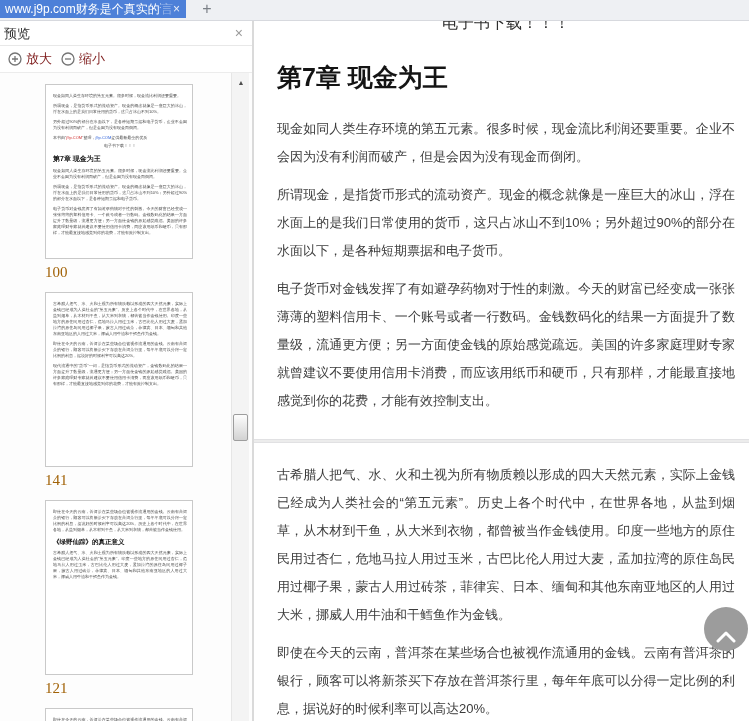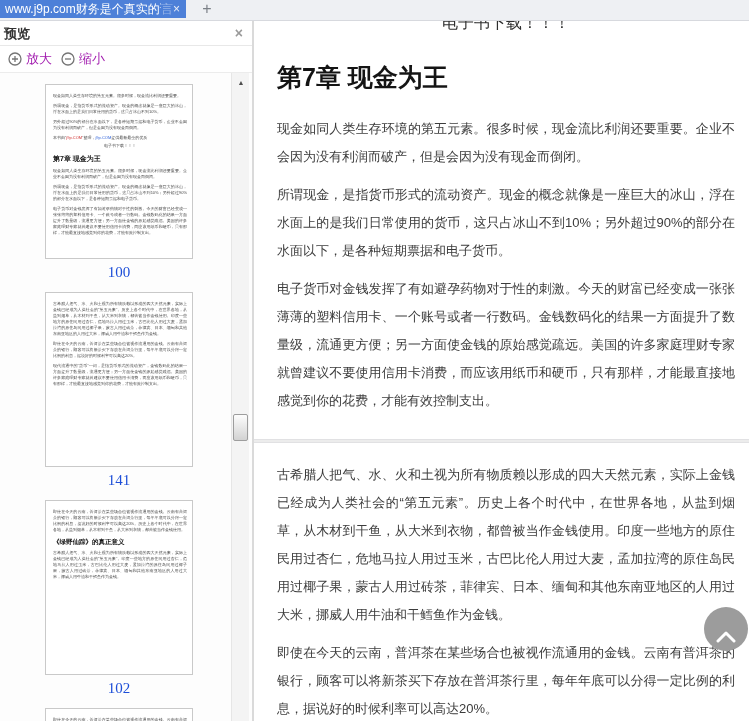--- a/index.html
+++ b/index.html
@@ -14,43 +14,43 @@
   .tab-title-ghost { color:#fff; opacity:.4; font-size:12px; }
   .tab-close { color:#e8edf8; font-size:12px; margin-left:auto; line-height:1; }
   .newtab { position:absolute; left:197px; top:0; width:20px; height:18px; color:#7b8087;
             font-size:16px; line-height:17px; text-align:center; }
 
   .app { display:flex; height:700px; }
 
   
   .panel { width:254px; background:#fff; border-right:2px solid #dadada; display:flex; flex-direction:column; }
   .panel-head { position:relative; height:25px; border-bottom:1px solid #e8e8e8;
-                font-size:13px; color:#333; line-height:25px; padding-left:4px;font-weight:bold; }
+                font-size:13px; color:#333; line-height:25px; padding-left:4px; }
   .panel-close { position:absolute; right:9px; top:0; color:#9a9a9a; font-size:14px; line-height:25px; }
   .panel-tools { height:27px; border-bottom:1px solid #ececec; display:flex; align-items:center;
                  padding-left:8px; gap:9px; }
-  .tool { display:flex; align-items:center; gap:4px; font-size:13px; color:#a21caf; cursor:pointer; }
+  .tool { display:flex; align-items:center; gap:4px; font-size:13px; color:#7f1d1d; cursor:pointer; }
   .tool svg { display:block; }
 
   .thumbs { position:relative; flex:1; background:#fdfdfd; overflow:hidden; }
 
   .thumb-item { width:148px; margin:0 0 0 45px; }
   .thumb-item.first { margin-top:11px; }
   .thumb-box { width:148px; height:175px; background:#fff; border:1px solid #c9c9c9;
                overflow:hidden; padding:8px 7px; }
   .thumb-scale { width:268px; transform:scale(.5); transform-origin:0 0; color:#4a4a4a; }
   .tp { font-size:8px; line-height:12px; margin-bottom:8px; text-align:justify; word-break:break-all; }
   .tcenter { text-align:center; margin-bottom:6px; }
   .tlink { margin-bottom:4px; }
   .tred  { color:#cf2f2f; }
   .tblue { color:#2b5fd9; }
   .th100 { font-size:14px; font-weight:bold; color:#111; margin:10px 0 9px; }
   .th102 { font-size:13px; font-weight:bold; color:#111; margin:8px 0 8px; }
-  .thumb-label { width:148px; text-align:center; font-family:"Liberation Serif","DejaVu Serif",serif;
-                 font-size:15px; color:#1d4ed8; margin:5px 0 11px; }
+  .thumb-label { width:148px; font-family:"Liberation Serif","DejaVu Serif",serif;
+                 font-size:15px; color:#a16207; margin:5px 0 11px; }
 
   
   .sb-track { position:absolute; top:0; right:3px; width:18px; height:100%;
               background:#f4f4f4; border-left:1px solid #e6e6e6; }
   .sb-up { position:absolute; top:4px; left:0; width:18px; height:12px; text-align:center;
            font-size:7px; color:#4e4e4e; line-height:12px; }
   .sb-thumb { position:absolute; top:341px; left:1px; width:15px; height:27px;
               background:linear-gradient(180deg,#fdfdfd,#d2d2d2); border:1px solid #9d9d9d; border-radius:2px; }
 
   
@@ -134,21 +134,21 @@
       </div>
 
       <div class="thumb-item">
         <div class="thumb-box">
           <div class="thumb-scale">
             <p class="tp">即使在今天的云南，普洱茶在某些场合也被视作流通用的金钱。云南有普洱茶的银行，顾客可以将新茶买下存放在普洱茶行里，每年年底可以分得一定比例的利息，据说好的时候利率可以高达20%。历史上各个时代中，在世界各地，从盐到烟草，从木材到干鱼，从大米到衣物，都曾被当作金钱使用。</p>
             <h4 class="th102">《绿野仙踪》的真正意义</h4>
             <p class="tp">古希腊人把气、水、火和土视为所有物质赖以形成的四大天然元素，实际上金钱已经成为人类社会的“第五元素”。印度一些地方的原住民用过杏仁，危地马拉人用过玉米，古巴比伦人用过大麦，孟加拉湾的原住岛民用过椰子果，蒙古人用过砖茶，菲律宾、日本、缅甸和其他东南亚地区的人用过大米，挪威人用牛油和干鳕鱼作为金钱。</p>
           </div>
         </div>
-        <div class="thumb-label">102</div>
+        <div class="thumb-label">121</div>
       </div>
 
       <div class="thumb-item">
         <div class="thumb-box">
           <div class="thumb-scale">
             <p class="tp">即使在今天的云南，普洱茶在某些场合也被视作流通用的金钱。云南有普洱茶的银行，顾客可以将新茶买下存放在普洱茶行里，每年年底可以分得一定比例的利息。</p>
           </div>
         </div>
       </div>
 

